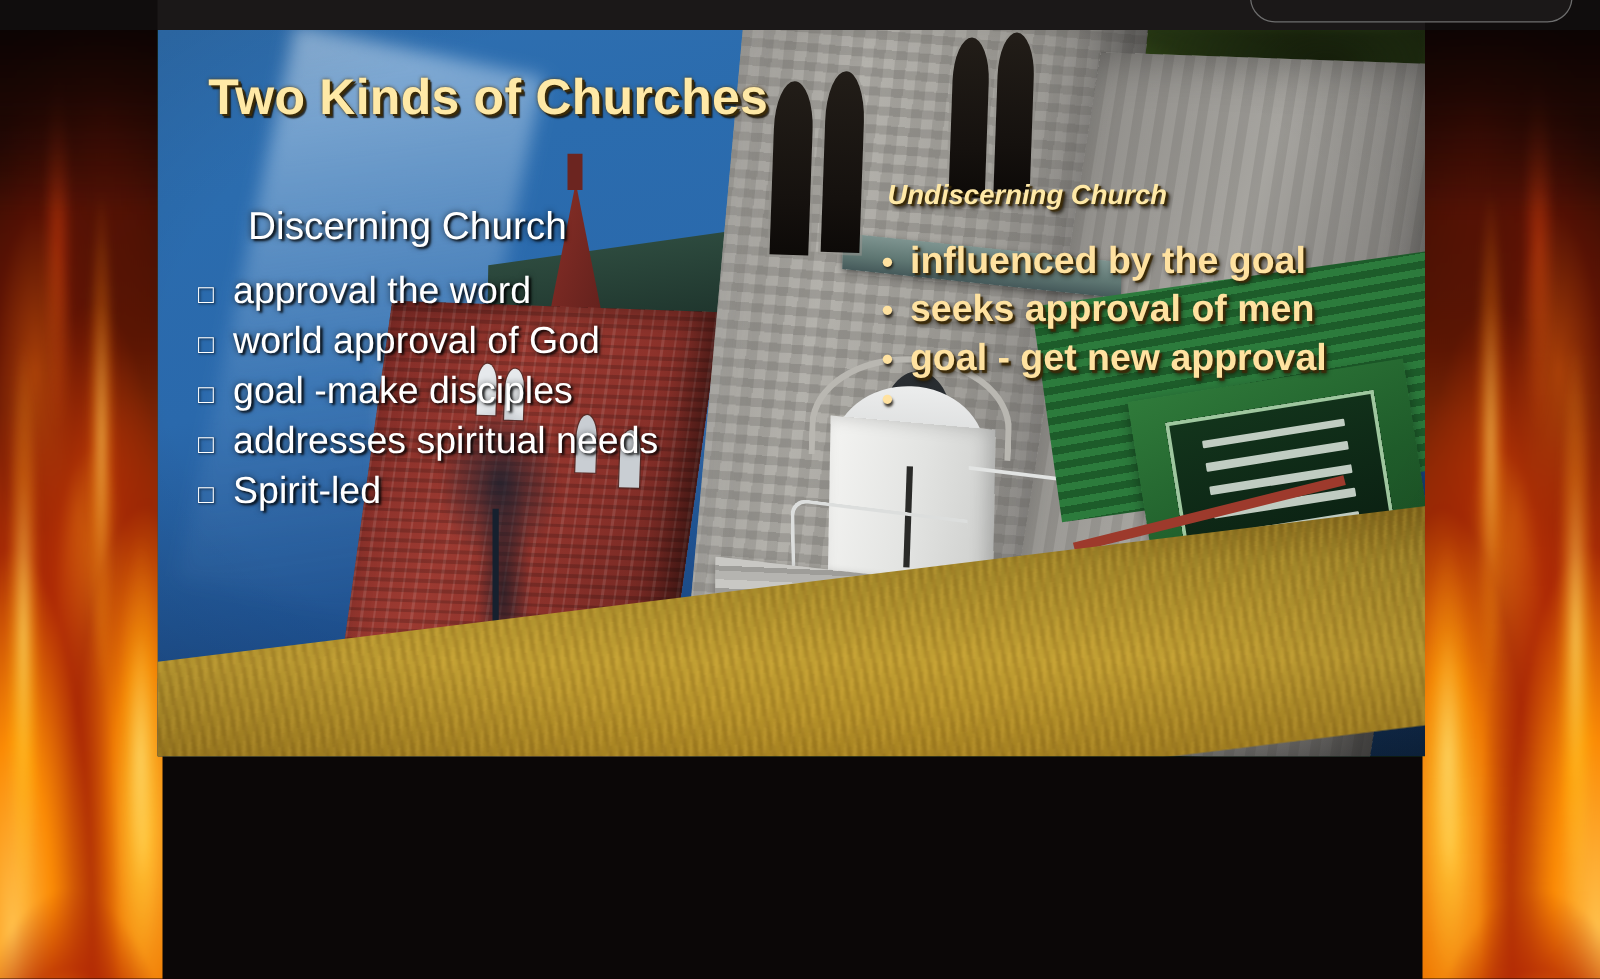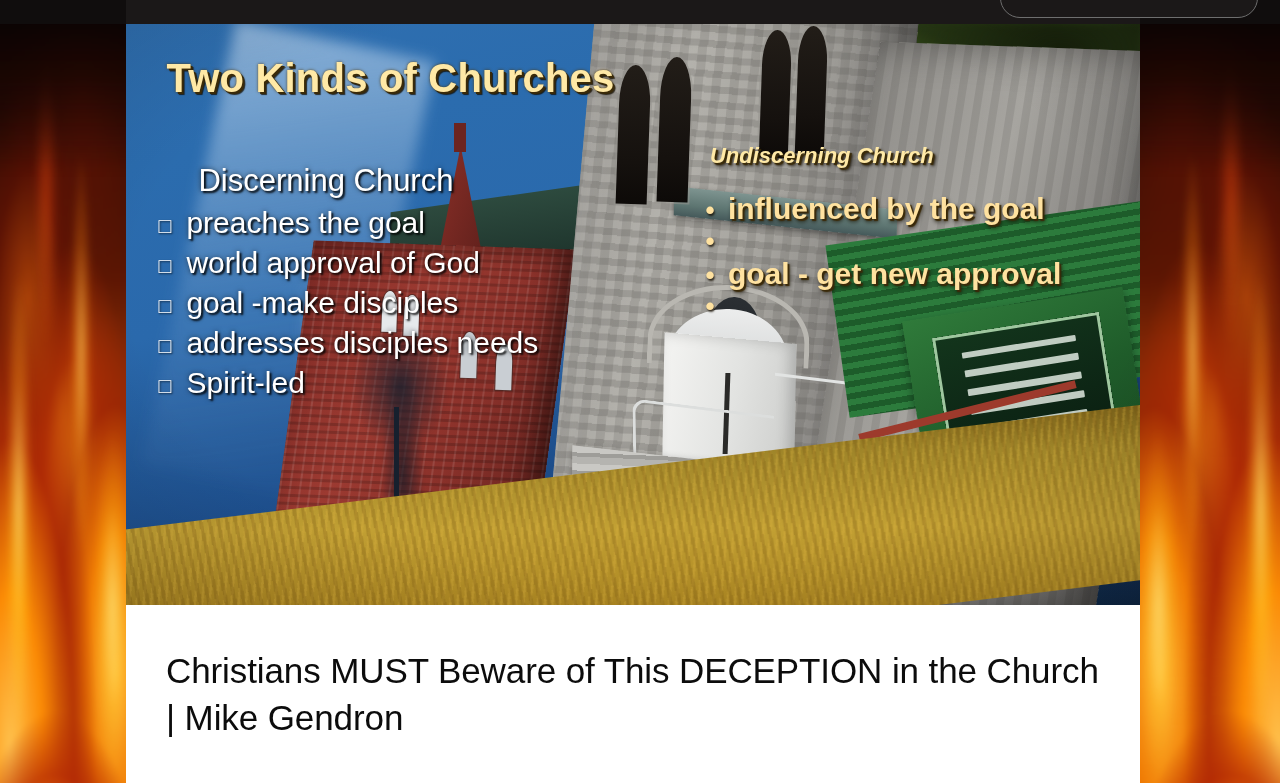--- a/index.html
+++ b/index.html
@@ -355,21 +355,21 @@
       0 0 3px rgba(80,56,10,.9);
     white-space:nowrap;
   }
 
   .col-left{ position:absolute; left:3.2%; top:24%; width:47%; }
   .col-right{ position:absolute; left:57%; top:20.5%; width:42%; }
 
   .head-left{
     font-size:31px; font-weight:normal; color:#ffffff;
     text-shadow:2px 2px 2px rgba(0,0,0,.85), 0 0 5px rgba(0,0,0,.6);
-    margin-left:40px; margin-bottom:4px; white-space:nowrap;
+    margin-left:40px; margin-bottom:14px; white-space:nowrap;
   }
   .head-right{
     font-size:22px; font-weight:bold; font-style:italic; color:#ffe9a6;
     text-shadow:2px 2px 1px #3a2a08, 3px 3px 3px rgba(18,12,2,.85);
     margin-left:6px; margin-bottom:20px; white-space:nowrap;
   }
 
   ul.bullets{ list-style:none; }
   ul.bullets li{
     display:flex; align-items:baseline; gap:12px;
@@ -499,60 +499,58 @@
 
     <div class="photo-vignette"></div>
 
     <div class="slide-title">Two Kinds of Churches</div>
 
     <div class="col-left">
       <div class="head-left">Discerning Church</div>
       <ul class="bullets">
         <li>
           <span class="bl">□</span>
-          <span>preaches the goal</span>
+          <span>approval the word</span>
         </li>
         <li>
           <span class="bl">□</span>
           <span>world approval of God</span>
         </li>
         <li>
           <span class="bl">□</span>
           <span>goal -make disciples</span>
         </li>
         <li>
           <span class="bl">□</span>
-          <span>addresses disciples needs</span>
+          <span>addresses spiritual needs</span>
         </li>
         <li>
           <span class="bl">□</span>
           <span>Spirit-led</span>
         </li>
       </ul>
     </div>
 
     <div class="col-right">
       <div class="head-right">Undiscerning Church</div>
       <ul class="bullets">
         <li>
           <span class="bl">•</span>
           <span>influenced by the goal</span>
         </li>
         <li>
           <span class="bl">•</span>
+          <span>seeks approval of men</span>
         </li>
         <li>
           <span class="bl">•</span>
           <span>goal - get new approval</span>
         </li>
         <li>
           <span class="bl">•</span>
         </li>
       </ul>
     </div>
 
   </div>
 
-  <div id="title-card">
-    <div id="video-title">Christians MUST Beware of This DECEPTION in the Church | Mike Gendron</div>
-  </div>
 
 </div>
 
 </body></html>

